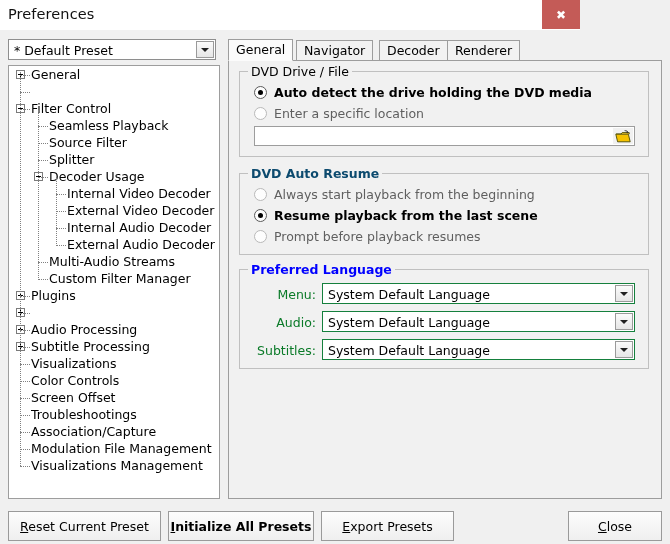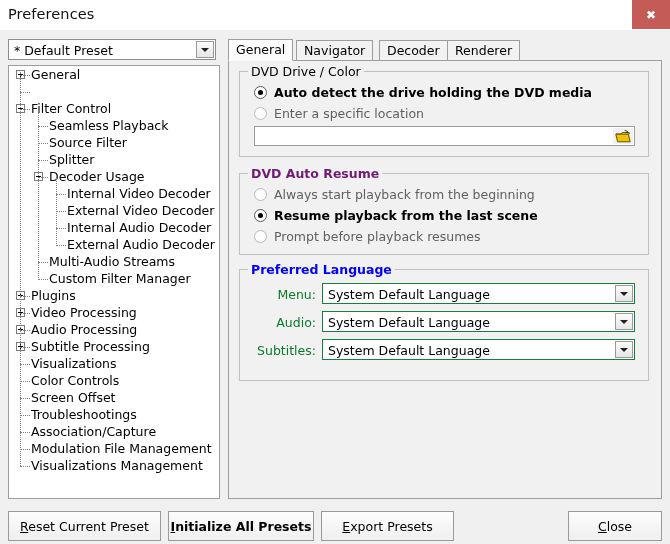--- a/index.html
+++ b/index.html
@@ -8,21 +8,21 @@
     overflow: hidden;
     background: #f0f0f0;
     font-family: "DejaVu Sans", "Liberation Sans", sans-serif;
     font-size: 12px;
     color: #000;
   }
   #root { position: relative; width: 670px; height: 544px; background: #f0f0f0; }
 
   
   .titlebar {
-    position: absolute; left: 0; top: 0; width: 670px; height: 30px;
+    position: absolute; left: 0; top: 0; width: 580px; height: 30px;
     background: #ffffff;
   }
   .title-text {
     position: absolute; left: 8px; top: 6px;
     font-size: 14.5px; color: #111; letter-spacing: 0.1px;
   }
   .close-btn {
     position: absolute; right: 0; top: 0; width: 38px; height: 29px;
     background: #c45b57; color: #fff;
     display: flex; align-items: center; justify-content: center;
@@ -242,21 +242,20 @@
         </div>
         <div class="tnode" style="top: 204px; position: absolute; left: 0px; right: 0px;">
           <span class="lbl" style="left: 40px;">Custom Filter Manager</span>
         </div>
         <div class="tnode" style="top: 221px; position: absolute; left: 0px; right: 0px;">
           <span class="expander plus" style="left: 7px;"></span>
           <span class="lbl" style="left: 22px;">Plugins</span>
         </div>
         <div class="tnode" style="top: 238px; position: absolute; left: 0px; right: 0px;">
           <span class="expander plus" style="left: 7px;"></span>
-          <span class="lbl" style="left: 22px;">Video Processing</span>
         </div>
         <div class="tnode" style="top: 255px; position: absolute; left: 0px; right: 0px;">
           <span class="expander plus" style="left: 7px;"></span>
           <span class="lbl" style="left: 22px;">Audio Processing</span>
         </div>
         <div class="tnode" style="top: 272px; position: absolute; left: 0px; right: 0px;">
           <span class="expander plus" style="left: 7px;"></span>
           <span class="lbl" style="left: 22px;">Subtitle Processing</span>
         </div>
         <div class="tnode" style="top: 289px; position: absolute; left: 0px; right: 0px;">
@@ -313,21 +312,21 @@
   <div class="tabstrip" id="tabstrip">
       <div class="tab active" style="left: 0px; top: -1px;">General</div>
       <div class="tab" style="left: 68px;">Navigator</div>
       <div class="tab" style="left: 151px;">Decoder</div>
       <div class="tab" style="left: 219px; text-align: right;">Renderer</div>
     </div>
 
   <div class="right-panel">
 
     <div class="group" style="left:10px; top:10px; width:410px; height:86px;">
-      <span class="gtitle" style="color: rgb(0, 0, 0);">DVD Drive / Color</span>
+      <span class="gtitle" style="color: rgb(0, 0, 0);">DVD Drive / File</span>
 
       <div class="radio-row checked" style="left:14px; top:12px;">
         <span class="radio on"></span>
         <span class="radio-label">Auto detect the drive holding the DVD media</span>
       </div>
 
       <div class="radio-row" style="left:14px; top:33px;">
         <span class="radio"></span>
         <span class="radio-label">Enter a specific location</span>
       </div>
@@ -339,39 +338,39 @@
             <path d="M1 4 H6 L7.2 2.6 H14.2 V4.2" fill="#ffd43b" stroke="#4a4a00" stroke-width="0.9"></path>
             <path d="M0.8 4.2 H13.4 L15.2 11.8 H2.6 Z" fill="#f5c200" stroke="#4a4a00" stroke-width="0.9"></path>
             <path d="M9.6 0.6 q3.2 -0.2 3.4 2.2" fill="none" stroke="#333" stroke-width="0.9"></path>
             <path d="M12.4 1.2 L13.4 3.2 L11.2 3.0 Z" fill="#333"></path>
           </svg>
         </span>
       </div>
     </div>
 
     <div class="group" style="left:10px; top:112px; width:410px; height:82px;">
-      <span class="gtitle blue" style="color: #701a75;">DVD Auto Resume</span>
+      <span class="gtitle blue" style="color: #0c4a6e;">DVD Auto Resume</span>
 
       <div class="radio-row" style="left:14px; top:12px;">
         <span class="radio"></span>
         <span class="radio-label">Always start playback from the beginning</span>
       </div>
 
       <div class="radio-row checked" style="left:14px; top:33px;">
         <span class="radio on"></span>
         <span class="radio-label">Resume playback from the last scene</span>
       </div>
 
       <div class="radio-row" style="left:14px; top:54px;">
         <span class="radio"></span>
         <span class="radio-label">Prompt before playback resumes</span>
       </div>
     </div>
 
-    <div class="group" style="left:10px; top:208px; width:410px; height:112px;">
+    <div class="group" style="left:10px; top:208px; width:410px; height:100px;">
       <span class="gtitle blue" style="color: rgb(0, 0, 255);">Preferred Language</span>
 
       <span class="lang-label" style="left: 10px; top: 17px; width: 66px; color: rgb(10, 122, 40);">Menu:</span>
       <div class="lang-combo" style="left:82px; top:13px; width:313px;">
         <span class="val">System Default Language</span>
         <span class="combo-arrow">
             <i></i>
           </span>
       </div>
 

